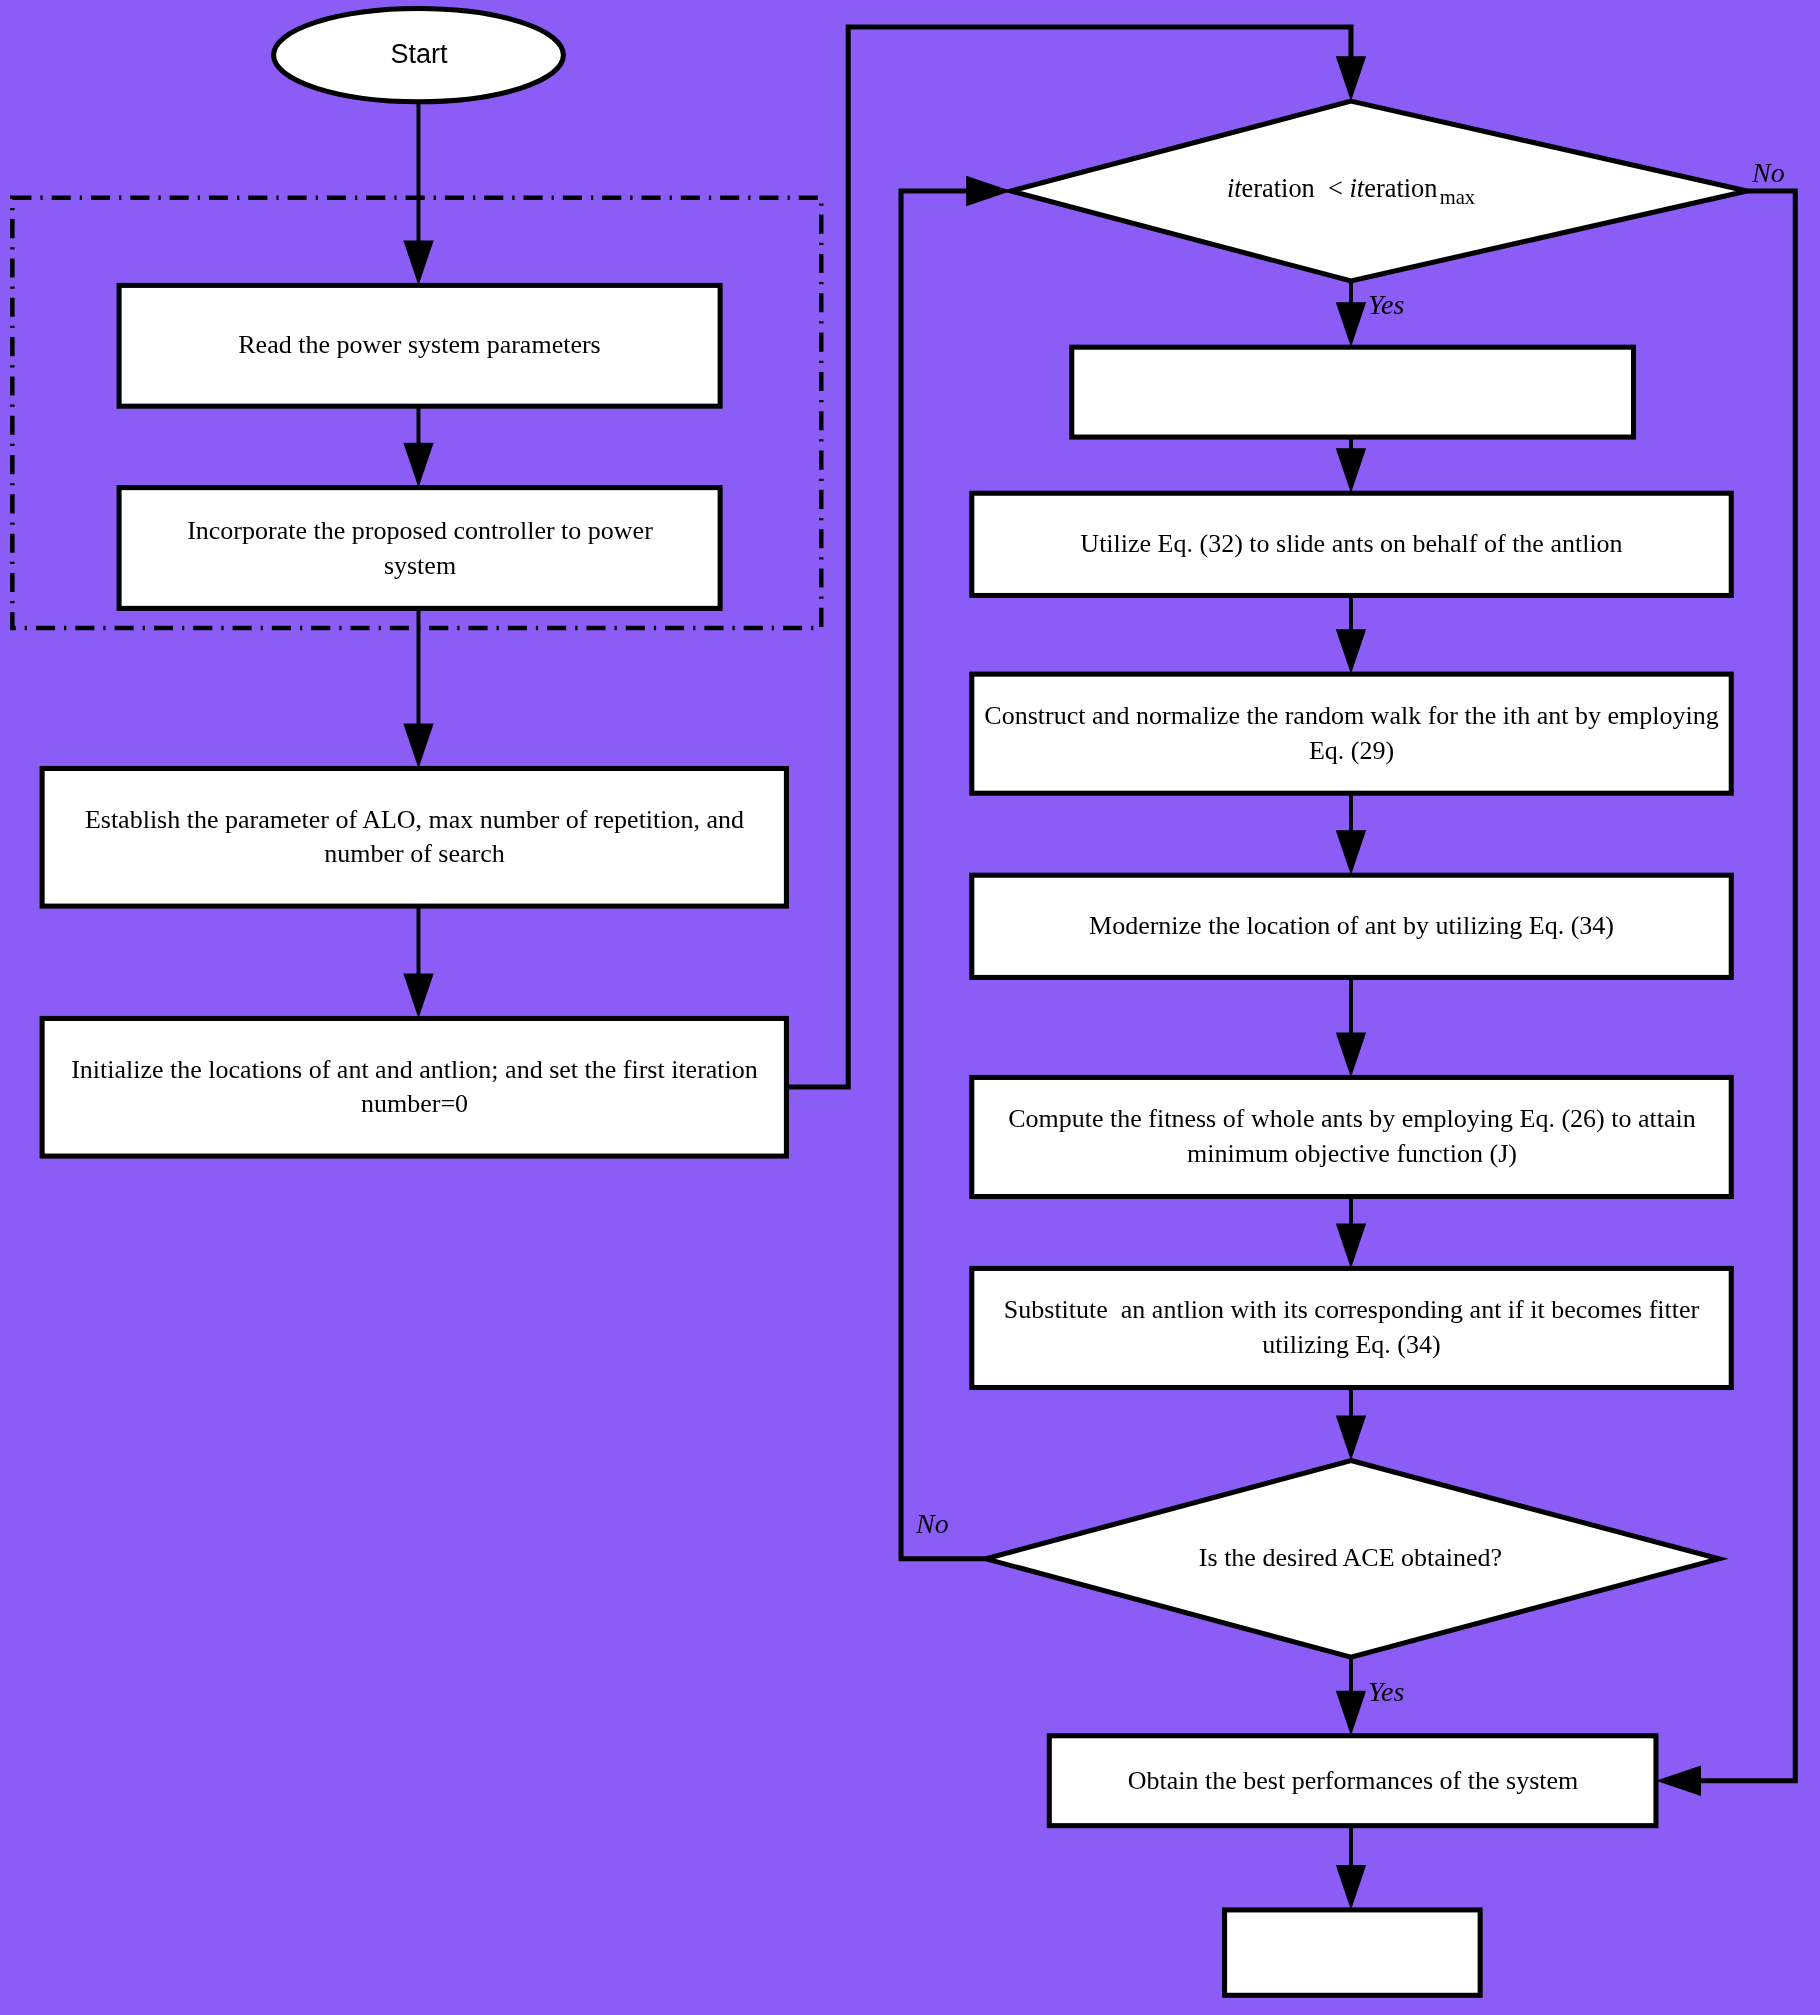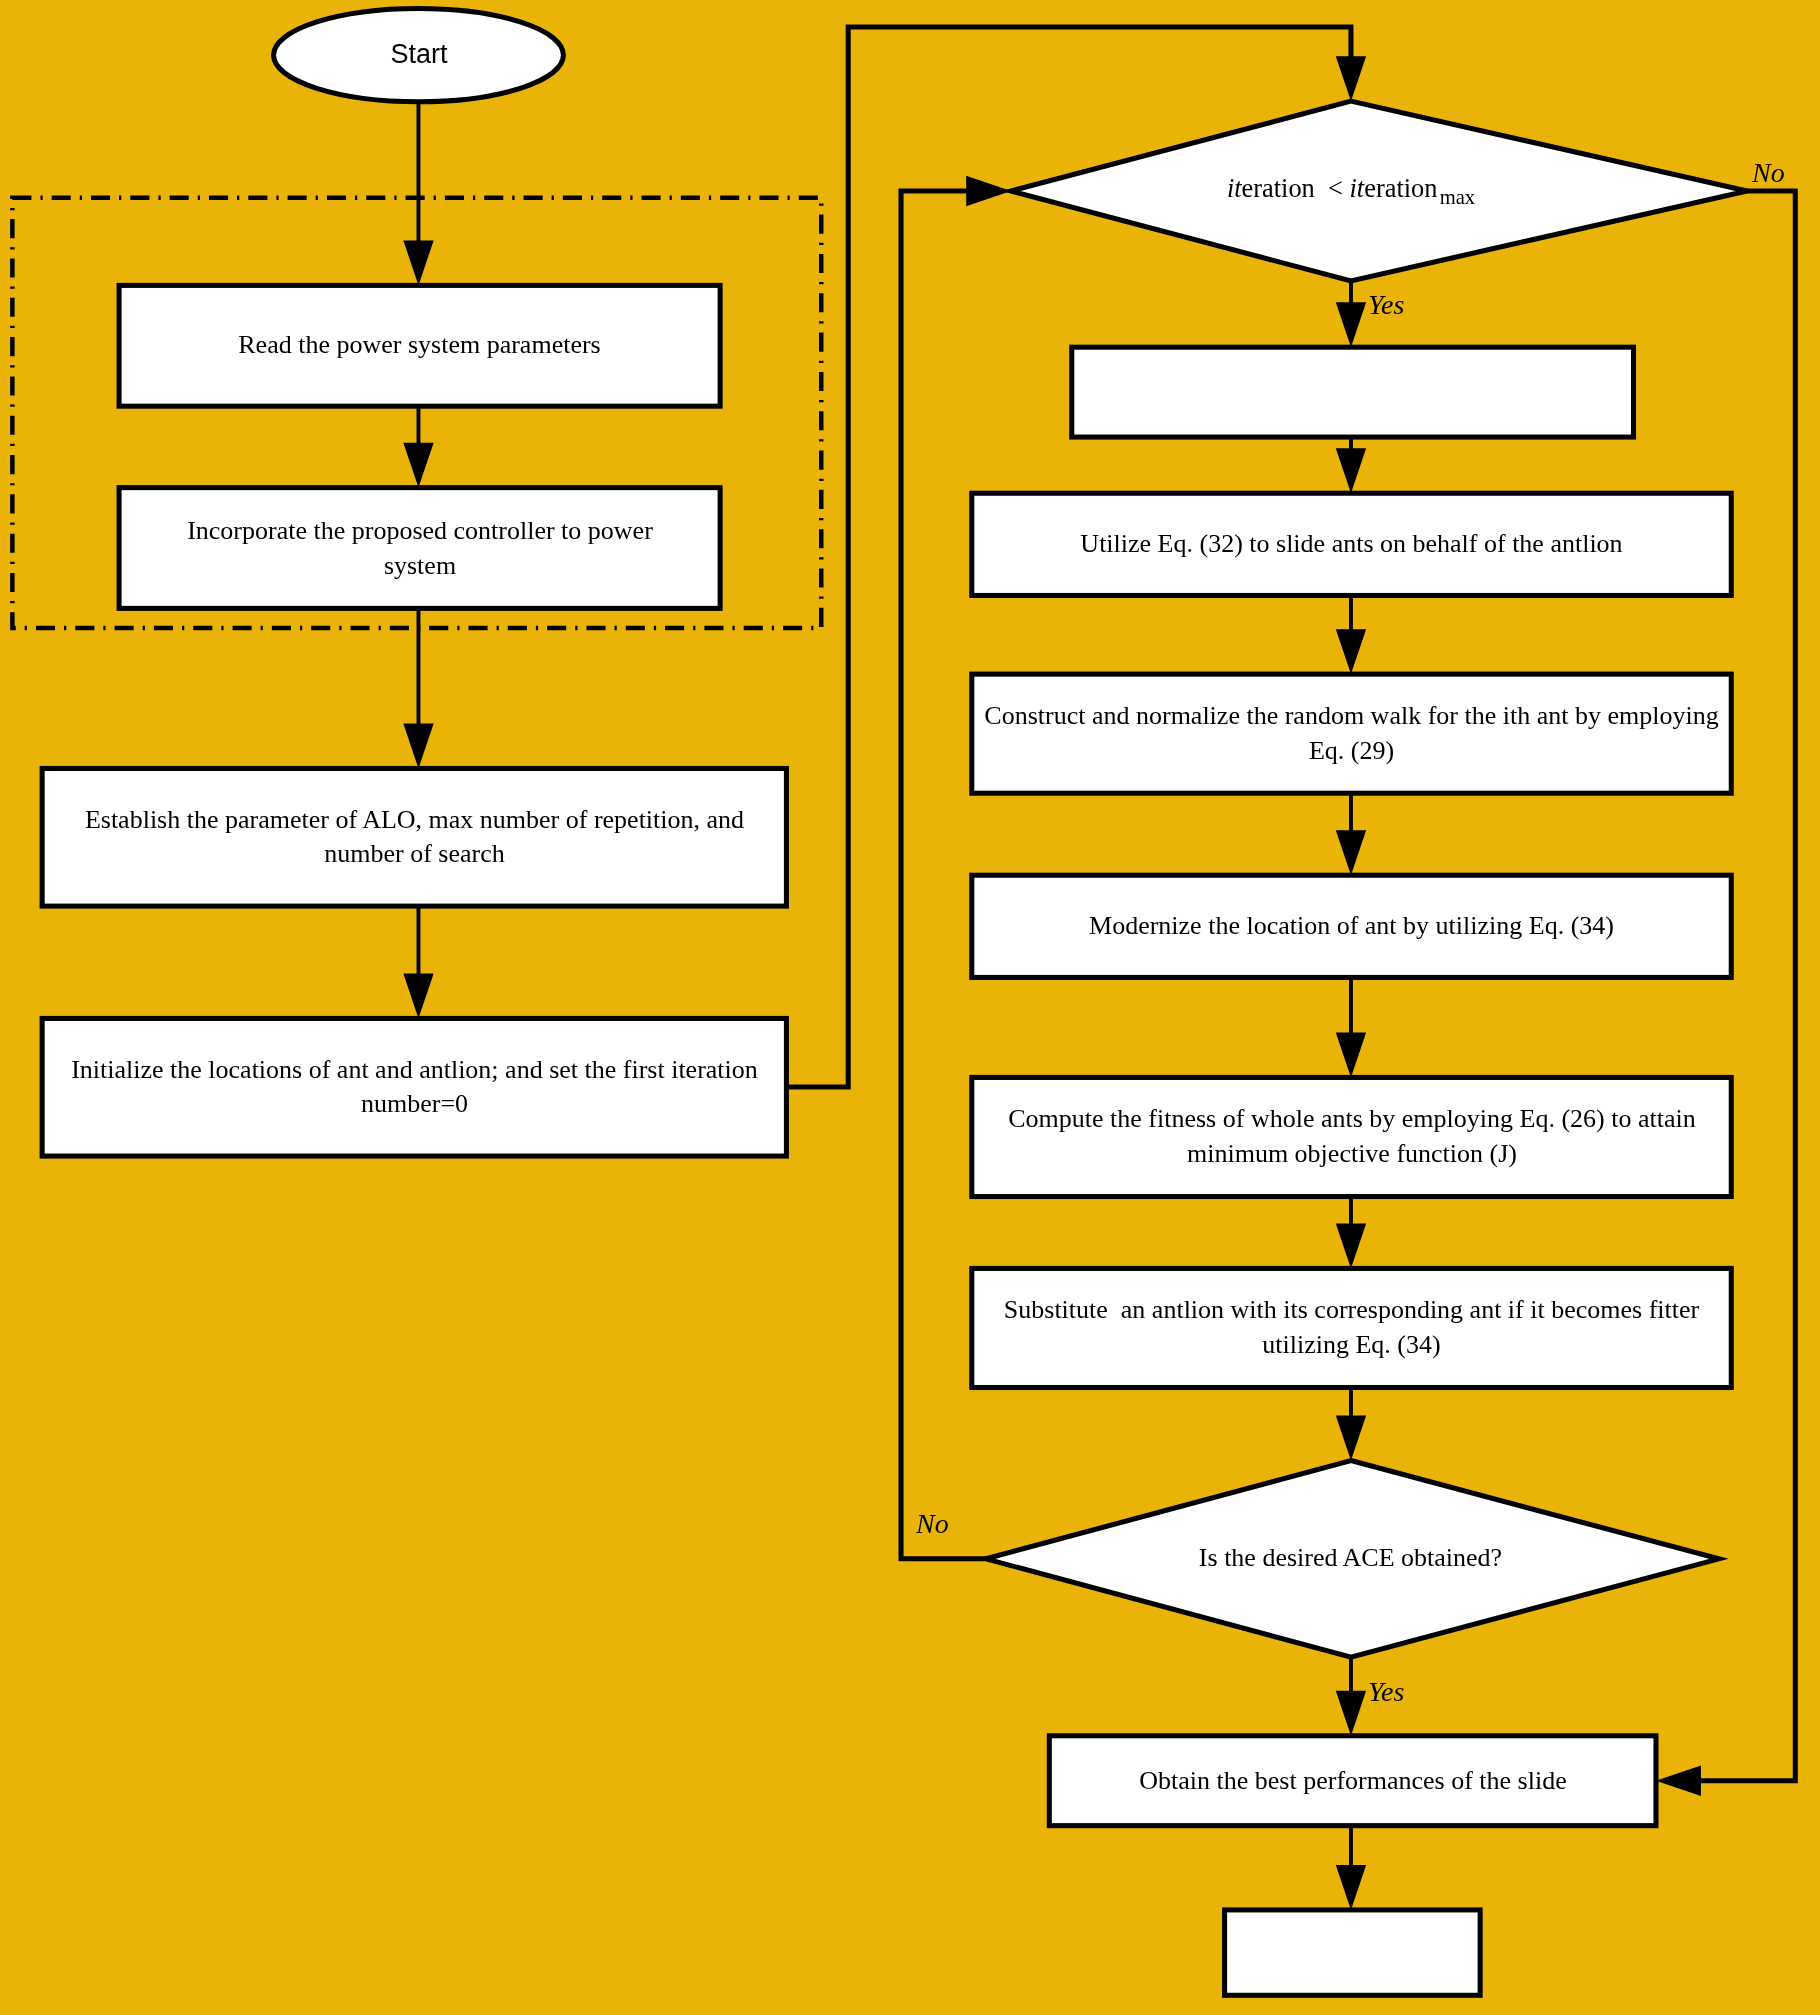--- a/index.html
+++ b/index.html
@@ -4,21 +4,21 @@
 <style>
   html, body {
     margin: 0;
     padding: 0;
     background: #ffffff;
   }
   #canvas {
     position: relative;
     width: 1820px;
     height: 2015px;
-    background: #eab308;
+    background: #8b5cf6;
     overflow: hidden;
     font-family: "Liberation Serif", "DejaVu Serif", serif;
   }
   svg#flow {
     position: absolute;
     inset: 0;
     width: 1820px;
     height: 2015px;
     display: block;
   }
@@ -208,17 +208,17 @@
   <div class="lbl box-label" style="left:988px; top:1077px; width:728px; height:119px;">Compute the fitness of whole ants by employing Eq. (26) to attain minimum objective function (J)</div>
 
   <div class="lbl box-label" style="left:993px; top:1268px; width:717px; height:119px;">Substitute  an antlion with its corresponding ant if it becomes fitter utilizing Eq. (34)</div>
 
   <div class="lbl box-label" style="left:1126px; top:1536px; width:449px; height:45px;">Is the desired ACE obtained?</div>
 
   <div class="lbl branch-label" style="left:916px; top:1505px; width:62px; height:39px;">No</div>
 
   <div class="lbl branch-label" style="left:1368px; top:1673px; width:79px; height:39px;">Yes</div>
 
-  <div class="lbl box-label" style="left:1061px; top:1736px; width:584px; height:90px;">Obtain the best performances of the slide</div>
+  <div class="lbl box-label" style="left:1061px; top:1736px; width:584px; height:90px;">Obtain the best performances of the system</div>
 
 
 </div>
 
 
 </body></html>

